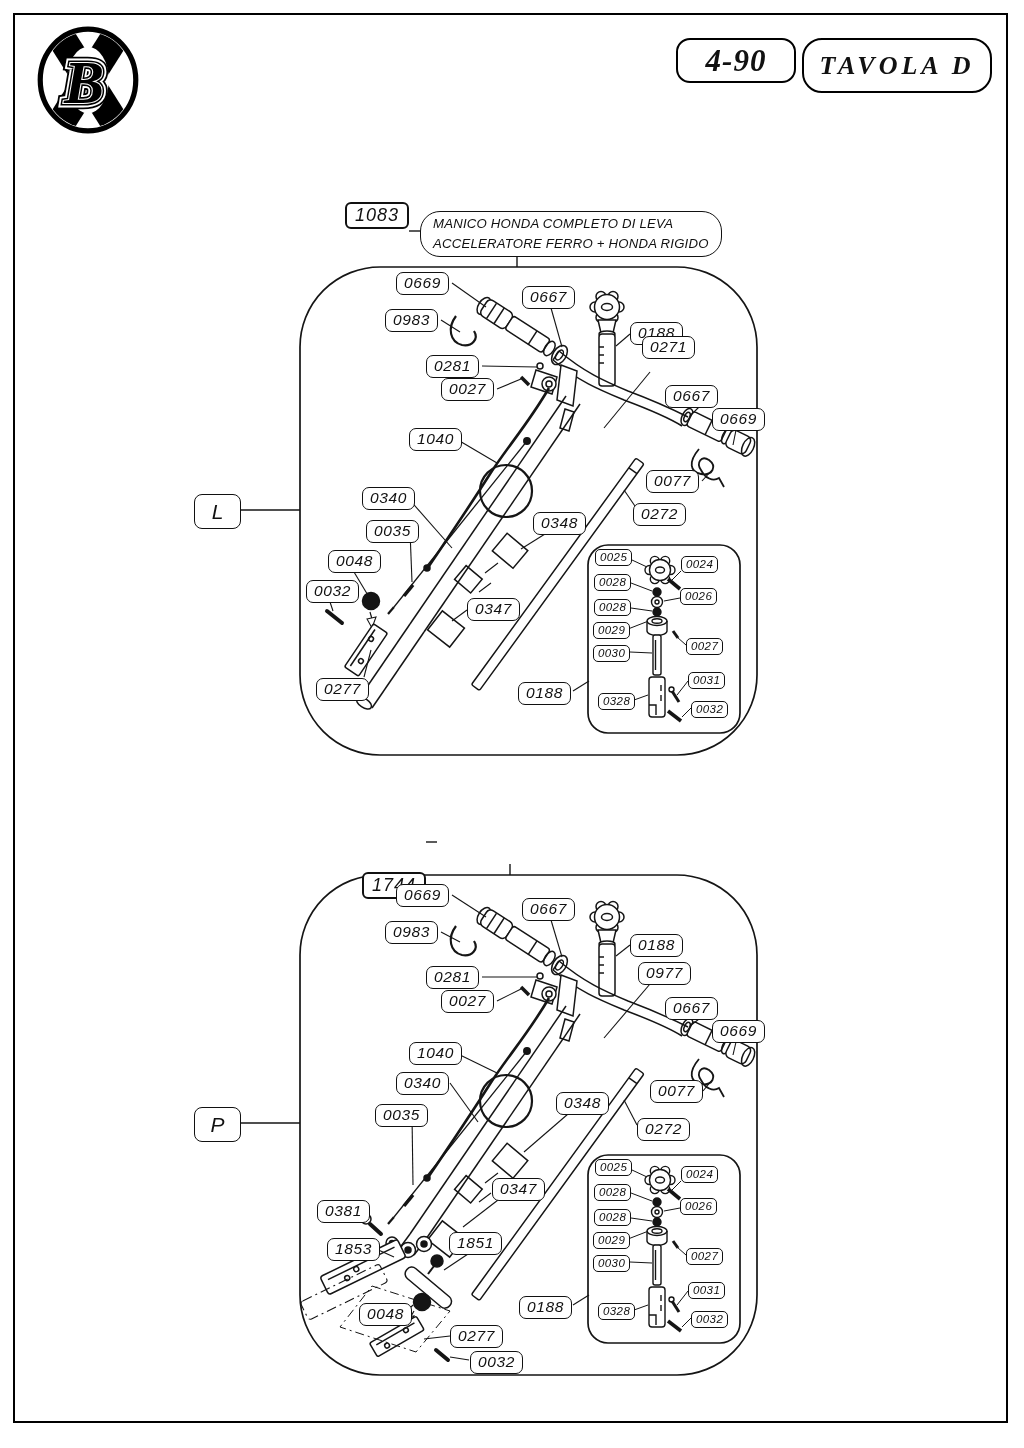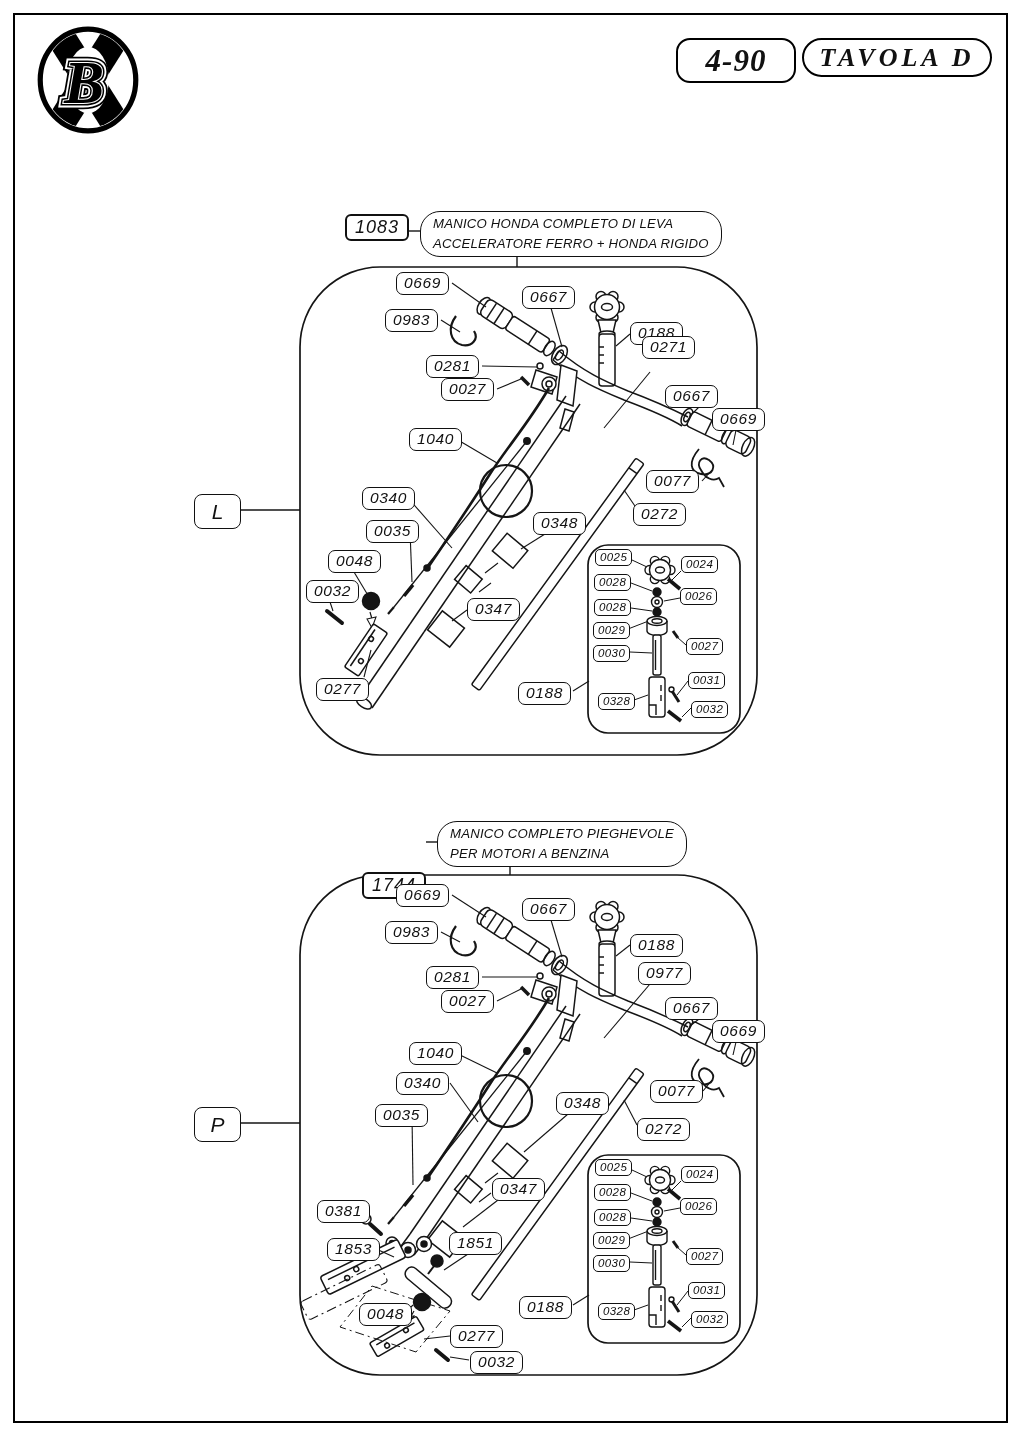--- a/index.html
+++ b/index.html
@@ -8,21 +8,21 @@
   #border-frame{position:absolute;left:13px;top:13px;width:995px;height:1410px;
         border:2.5px solid #000;box-sizing:border-box;}
   svg.art{position:absolute;left:0;top:0;z-index:1;}
   
   .hdr-box{position:absolute;box-sizing:border-box;border:2px solid #000;background:#fff;
         display:flex;align-items:center;justify-content:center;z-index:3;}
   #optionals-box{left:290px;top:52px;width:296px;height:54px;border-width:4.5px;border-radius:28px;
         font:italic bold 37px "Liberation Serif",serif;letter-spacing:3px;}
   #pagecode-box{left:676px;top:38px;width:120px;height:45px;border-radius:14px;
         font:italic bold 31px "Liberation Serif",serif;letter-spacing:1px;}
-  #tavola-box{left:802px;top:38px;width:190px;height:39px;border-radius:20px;
+  #tavola-box{left:802px;top:38px;width:190px;height:55px;border-radius:20px;
         font:italic bold 26px "Liberation Serif",serif;letter-spacing:4px;}
   #motore-box{left:686px;top:87px;width:306px;height:29px;border-radius:13px;
         font:italic 16px "Liberation Sans",sans-serif;letter-spacing:.5px;font-weight:bold;}
   #logo{position:absolute;left:36px;top:26px;z-index:3;}
   
   .pl{position:absolute;z-index:5;box-sizing:border-box;background:#fff;border:1.7px solid #111;
       border-radius:7px;padding:0px 7px;font:italic 15.5px/1.35 "Liberation Sans",sans-serif;
       letter-spacing:.6px;white-space:nowrap;}
   .pli{position:absolute;z-index:6;box-sizing:border-box;background:#fff;border:1.4px solid #111;
       border-radius:5px;padding:0 4px;font:italic 11.5px/1.3 "Liberation Sans",sans-serif;
@@ -296,21 +296,21 @@
         <line x1="374" y1="1248" x2="394" y2="1257"></line>
       <line x1="468" y1="1254" x2="444" y2="1270"></line>
         <line x1="406" y1="1312" x2="413" y2="1305"></line>
       <line x1="573" y1="1305" x2="589" y2="1295"></line>
         <line x1="450" y1="1336" x2="424" y2="1339"></line>
       <line x1="469" y1="1360" x2="450" y2="1357"></line>
     </g>
     <use href="#cap-art" x="588" y="1155"></use>
   </svg>
 
-  <div class="codebox" style="left:345px;top:214px">1083</div>
+  <div class="codebox" style="left:345px;top:202px">1083</div>
   <div class="bubble" style="left:420px;top:211px">
     <div>MANICO HONDA COMPLETO DI LEVA</div>
     <div>ACCELERATORE FERRO + HONDA RIGIDO</div>
   </div>
   <div class="sidebox" style="left:194px;top:494px">
       <span>L</span>
     </div>
 
   <div class="pl" style="left:396px;top:272px">0669</div>
   <div class="pl" style="left:522px;top:286px">0667</div>
@@ -339,24 +339,20 @@
   <div class="pli" style="left:680px;top:588px">0026</div>
   <div class="pli" style="left:594px;top:599px">0028</div>
   <div class="pli" style="left:593px;top:622px">0029</div>
   <div class="pli" style="left:686px;top:638px">0027</div>
   <div class="pli" style="left:593px;top:645px">0030</div>
   <div class="pli" style="left:688px;top:672px">0031</div>
   <div class="pli" style="left:598px;top:693px">0328</div>
   <div class="pli" style="left:691px;top:701px">0032</div>
 
   <div class="codebox" style="left:362px;top:872px">1744</div>
-  <div class="bubble" style="left:437px;top:821px">
-    <div>MANICO COMPLETO PIEGHEVOLE</div>
-    <div>PER MOTORI A BENZINA</div>
-  </div>
   <div class="sidebox" style="left:194px;top:1107px">
       <span>P</span>
     </div>
 
   <div class="pl" style="left:396px;top:884px">0669</div>
   <div class="pl" style="left:522px;top:898px">0667</div>
   <div class="pl" style="left:385px;top:921px">0983</div>
   <div class="pl" style="left:630px;top:934px">0188</div>
   <div class="pl" style="left:426px;top:966px">0281</div>
   <div class="pl" style="left:638px;top:962px">0977</div>

